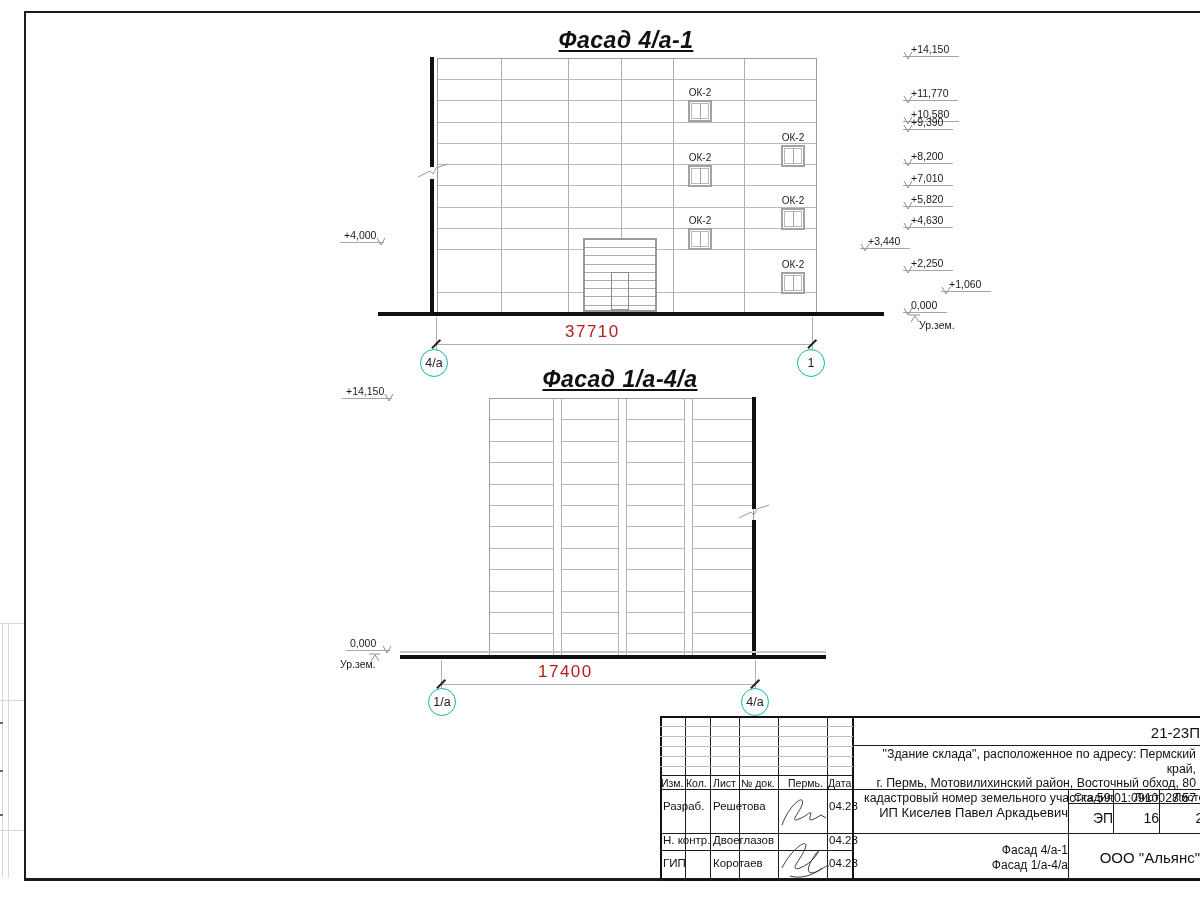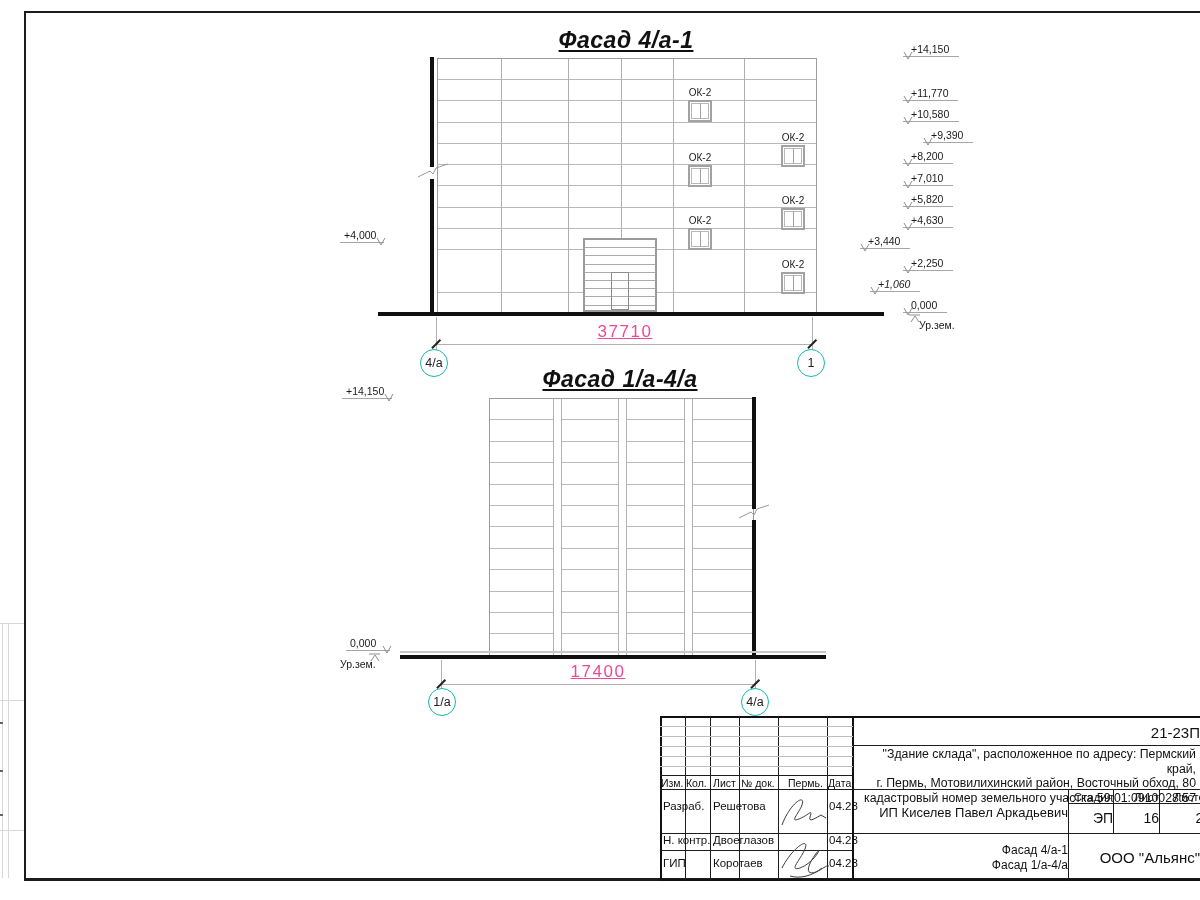--- a/index.html
+++ b/index.html
@@ -29,21 +29,21 @@
   .win::after{content:"";position:absolute;left:50%;top:1px;bottom:1px;width:1px;background:#a2a2a2;}
   .winlab{position:absolute;width:30px;font-size:10px;text-align:center;color:#222;white-space:nowrap;}
   
   .door{position:absolute;border:2px solid #9a9a9a;box-sizing:border-box;background:
         repeating-linear-gradient(180deg,#fff 0px,#fff 7.2px,#ababab 7.2px,#ababab 8.2px);}
   .door-in{position:absolute;border:1.5px solid #8d8d8d;box-sizing:border-box;background:transparent;}
   
   .ext{position:absolute;width:1px;background:#b0b0b0;}
   .dimline{position:absolute;height:1px;background:#b0b0b0;}
   .tick{position:absolute;width:12px;height:1.5px;background:#222;transform:rotate(-45deg);}
-  .dimtxt{position:absolute;font-size:17px;letter-spacing:1.5px;text-align:center;color:#ec4899;text-decoration:underline;}
+  .dimtxt{position:absolute;font-size:17px;letter-spacing:1.5px;color:#b91c1c;}
   .ax{position:absolute;width:26px;height:26px;border:1px solid #14b8a6;border-radius:50%;
       background:#fff;display:flex;align-items:center;justify-content:center;font-size:12.5px;color:#222;}
   
   .elev{position:absolute;white-space:nowrap;}
   .etext{display:inline-block;font-size:10.5px;line-height:12px;color:#1a1a1a;
          border-bottom:1px solid #a6a6a6;}
   .er .etext{padding:0 10px 1px 8px;}
   .el .etext{padding:0 8px 1px 4px;}
   .msvg{position:absolute;}
   
@@ -138,21 +138,21 @@
     <svg class="msvg" style="left:0;top:13px;" width="10" height="8">
         <polyline points="1,0 5,7 9,0" fill="none" stroke="#8d8d8d" stroke-width="1"></polyline>
       </svg>
   </div>
   <div class="elev er" style="left:903px;top:104px;">
     <span class="etext">+10,580</span>
     <svg class="msvg" style="left:0;top:13px;" width="10" height="8">
         <polyline points="1,0 5,7 9,0" fill="none" stroke="#8d8d8d" stroke-width="1"></polyline>
       </svg>
   </div>
-  <div class="elev er" style="left:903px;top:125px;margin-left:20px;">
+  <div class="elev er" style="left:903px;top:112px;">
     <span class="etext">+9,390</span>
     <svg class="msvg" style="left:0;top:13px;" width="10" height="8">
         <polyline points="1,0 5,7 9,0" fill="none" stroke="#8d8d8d" stroke-width="1"></polyline>
       </svg>
   </div>
   <div class="elev er" style="left:903px;top:146px;">
     <span class="etext">+8,200</span>
     <svg class="msvg" style="left:0;top:13px;" width="10" height="8">
         <polyline points="1,0 5,7 9,0" fill="none" stroke="#8d8d8d" stroke-width="1"></polyline>
       </svg>
@@ -180,21 +180,21 @@
     <svg class="msvg" style="left:0;top:13px;" width="10" height="8">
         <polyline points="1,0 5,7 9,0" fill="none" stroke="#8d8d8d" stroke-width="1"></polyline>
       </svg>
   </div>
   <div class="elev er" style="left:903px;top:253px;">
     <span class="etext">+2,250</span>
     <svg class="msvg" style="left:0;top:13px;" width="10" height="8">
         <polyline points="1,0 5,7 9,0" fill="none" stroke="#8d8d8d" stroke-width="1"></polyline>
       </svg>
   </div>
-  <div class="elev er" style="left:870px;top:274px;font-style:italic;">
+  <div class="elev er" style="left:941px;top:274px;">
     <span class="etext">+1,060</span>
     <svg class="msvg" style="left:0;top:13px;" width="10" height="8">
         <polyline points="1,0 5,7 9,0" fill="none" stroke="#8d8d8d" stroke-width="1"></polyline>
       </svg>
   </div>
   <div class="elev er" style="left:903px;top:295px;">
     <span class="etext">0,000</span>
     <svg class="msvg" style="left:0;top:13px;" width="10" height="8">
         <polyline points="1,0 5,7 9,0" fill="none" stroke="#8d8d8d" stroke-width="1"></polyline>
       </svg>

